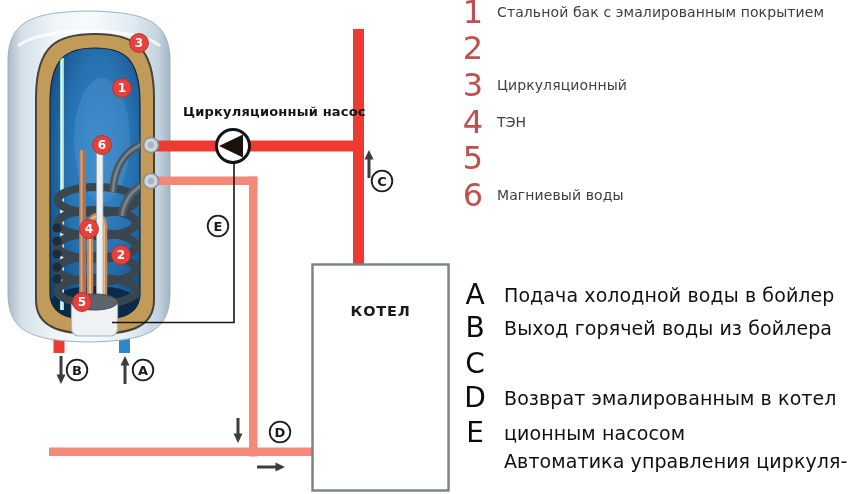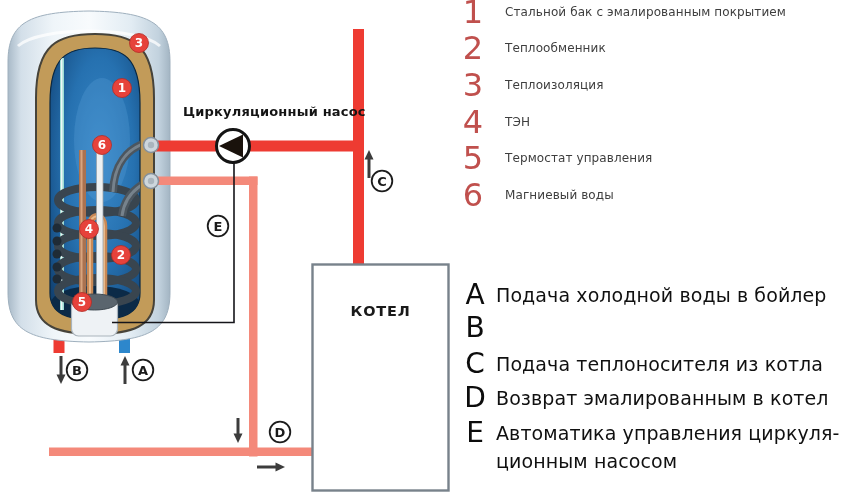--- a/index.html
+++ b/index.html
@@ -18,30 +18,30 @@
   .flow-circle{fill:#ffffff;stroke:#1c1c1c;stroke-width:1.8;}
 
   
   .legend-part-row{
     position:absolute;left:458px;display:flex;align-items:center;height:32px;width:392px;
   }
   .legend-part-num{
     width:30px;text-align:center;font-size:32px;line-height:30px;color:#c0504d;flex:0 0 30px;
   }
   .legend-part-label{
-    margin-left:17px;font-size:12px;color:#3e3e3e;letter-spacing:.1px;white-space:nowrap;
+    margin-left:9px;font-size:14px;color:#3e3e3e;letter-spacing:.1px;white-space:nowrap;
   }
   .legend-flow-row{
     position:absolute;left:460px;display:flex;align-items:flex-start;width:390px;
   }
   .legend-flow-letter{
     width:30px;text-align:center;font-size:28px;line-height:28px;color:#0c0c0c;flex:0 0 30px;
   }
   .legend-flow-label{
-    margin-left:6px;font-size:19px;line-height:28px;color:#101010;letter-spacing:.1px;
+    margin-left:14px;font-size:19px;line-height:28px;color:#101010;letter-spacing:.1px;
   }
 </style>
 </head>
 <body>
 
 <div class="stage">
 
   <svg width="850" height="494" viewBox="0 0 850 494">
     <defs>
       <linearGradient id="shellGrad" x1="0" y1="0" x2="1" y2="0">
@@ -187,64 +187,62 @@
     </g>
   </svg>
 
   <div>
     <div class="legend-part-row" style="top:-4px">
       <span class="legend-part-num">1</span>
       <span class="legend-part-label">Стальной бак с эмалированным покрытием</span>
     </div>
     <div class="legend-part-row" style="top:32px">
       <span class="legend-part-num">2</span>
-      <span class="legend-part-label">Теплообменник</span>
     </div>
     <div class="legend-part-row" style="top:69px">
       <span class="legend-part-num">3</span>
-      <span class="legend-part-label">Теплоизоляция</span>
+      <span class="legend-part-label">Циркуляционный</span>
     </div>
     <div class="legend-part-row" style="top:106px">
       <span class="legend-part-num">4</span>
       <span class="legend-part-label">ТЭН</span>
     </div>
     <div class="legend-part-row" style="top:142px">
       <span class="legend-part-num">5</span>
-      <span class="legend-part-label">Термостат управления</span>
     </div>
     <div class="legend-part-row" style="top:179px">
       <span class="legend-part-num">6</span>
       <span class="legend-part-label">Магниевый воды</span>
     </div>
   </div>
 
   <div>
     <div class="legend-flow-row" style="top:281px">
       <span class="legend-flow-letter">A</span>
       <span class="legend-flow-label">
         <span>Подача холодной воды в бойлер</span>
       </span>
     </div>
     <div class="legend-flow-row" style="top:314px">
       <span class="legend-flow-letter">B</span>
+      <span class="legend-flow-label">
+        <span>Выход горячей воды из бойлера</span>
+      </span>
     </div>
     <div class="legend-flow-row" style="top:350px">
       <span class="legend-flow-letter">C</span>
-      <span class="legend-flow-label">
-        <span>Подача теплоносителя из котла</span>
-      </span>
     </div>
     <div class="legend-flow-row" style="top:384px">
       <span class="legend-flow-letter">D</span>
       <span class="legend-flow-label">
         <span>Возврат эмалированным в котел</span>
       </span>
     </div>
     <div class="legend-flow-row" style="top:419px">
       <span class="legend-flow-letter">E</span>
       <span class="legend-flow-label">
+        <div>ционным насосом</div>
         <div>Автоматика управления циркуля-</div>
-        <div>ционным насосом</div>
       </span>
     </div>
   </div>
 
 </div>
 
 </body></html>

